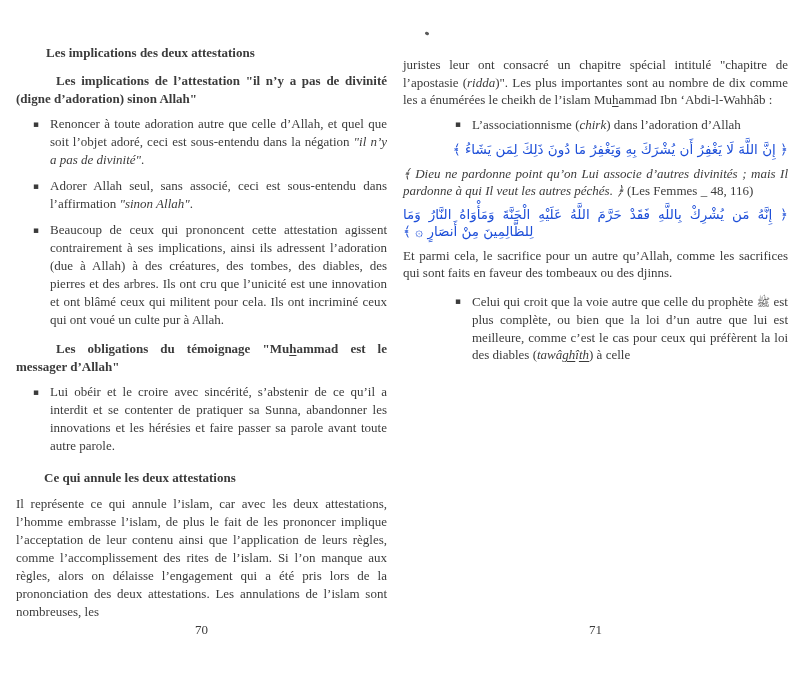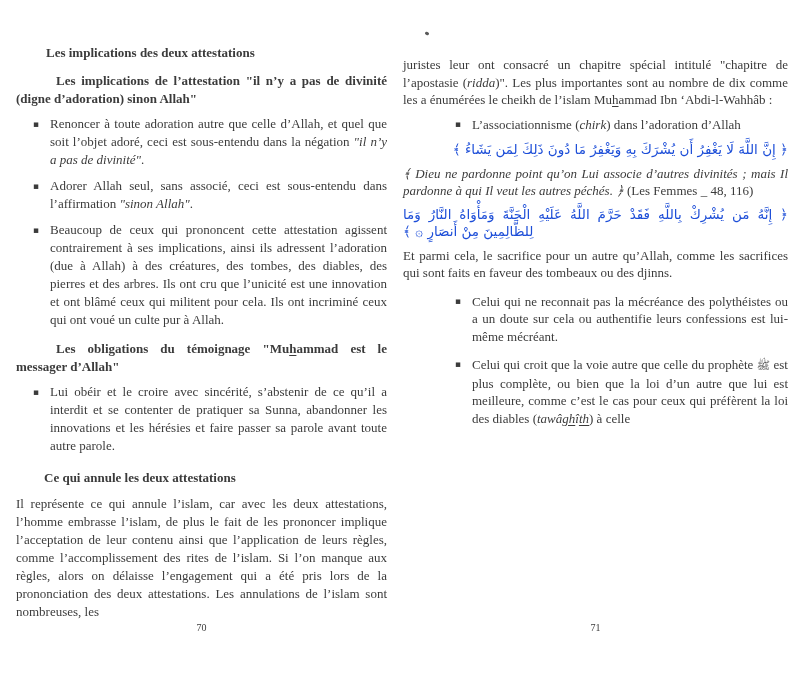--- a/index.html
+++ b/index.html
@@ -48,21 +48,21 @@
   .quote{font-style:italic;margin-bottom:6px;}
 
   .seg-i{font-style:italic;}
   .seg-u{text-decoration:underline;text-underline-offset:2px;}
   .seg-iu{font-style:italic;text-decoration:underline;text-underline-offset:2px;}
   .seg-n{font-style:normal;}
   .seg-saw{font-family:"DejaVu Sans",sans-serif;font-size:11px;font-style:normal;}
 
   .page-num{
     position:absolute;top:622px;left:0;right:0;
-    text-align:center;font-size:10px;color:#3b3b3b;
+    text-align:center;font-size:13px;color:#3b3b3b;
   }
   .ink-speck{
     position:absolute;left:425px;top:32px;width:4px;height:3px;
     background:#5a5a5a;border-radius:50% 40% 50% 40%;transform:rotate(20deg);
   }
 </style>
 </head>
 <body>
 
 <div class="spread">
@@ -84,18 +84,17 @@
   </div>
 
   <div class="page page-right">
     <div class="page-body">
         <div class="blk p"><span>juristes leur ont consacré un chapitre spécial intitulé "chapitre de l’apostasie (</span><span class="seg-i">ridda</span><span>)". Les plus importantes sont au nombre de dix comme les a énumérées le cheikh de l’islam Mu</span><span class="seg-u">h</span><span>ammad Ibn ‘Abdi-l-Wahhâb :</span></div>
         <div class="blk bullet"><span>L’associationnisme (</span><span class="seg-i">chirk</span><span>) dans l’adoration d’Allah</span></div>
         <div class="blk arabic ar-right"><span>﴿ إِنَّ اللَّهَ لَا يَغْفِرُ أَن يُشْرَكَ بِهِ وَيَغْفِرُ مَا دُونَ ذَلِكَ لِمَن يَشَاءُ ﴾</span></div>
         <div class="blk quote"><span>﴾ Dieu ne pardonne point qu’on Lui associe d’autres divinités ; mais Il pardonne à qui Il veut les autres péchés. ﴿</span><span class="seg-n"> (Les Femmes _ 48, 116)</span></div>
         <div class="blk arabic ar-just"><span>﴿ إِنَّهُ مَن يُشْرِكْ بِاللَّهِ فَقَدْ حَرَّمَ اللَّهُ عَلَيْهِ الْجَنَّةَ وَمَأْوَاهُ النَّارُ وَمَا لِلظَّالِمِينَ مِنْ أَنصَارٍ ۞ ﴾</span></div>
         <div class="blk p mb-md"><span>Et parmi cela, le sacrifice pour un autre qu’Allah, comme les sacrifices qui sont faits en faveur des tombeaux ou des djinns.</span></div>
-        <div class="blk bullet mb-md"><span>Celui qui ne reconnait pas la mécréance des polythéistes ou a un doute sur cela ou authentifie leurs confessions est lui-même mécréant.</span></div>
         <div class="blk bullet"><span>Celui qui croit que la voie autre que celle du prophète </span><span class="seg-saw">ﷺ</span><span> est plus complète, ou bien que la loi d’un autre que lui est meilleure, comme c’est le cas pour ceux qui préfèrent la loi des diables (</span><span class="seg-i">tawâ</span><span class="seg-iu">gh</span><span class="seg-i">î</span><span class="seg-iu">th</span><span>) à celle</span></div>
       </div>
     <div class="page-num">71</div>
   </div>
 </div>
 
 </body></html>

